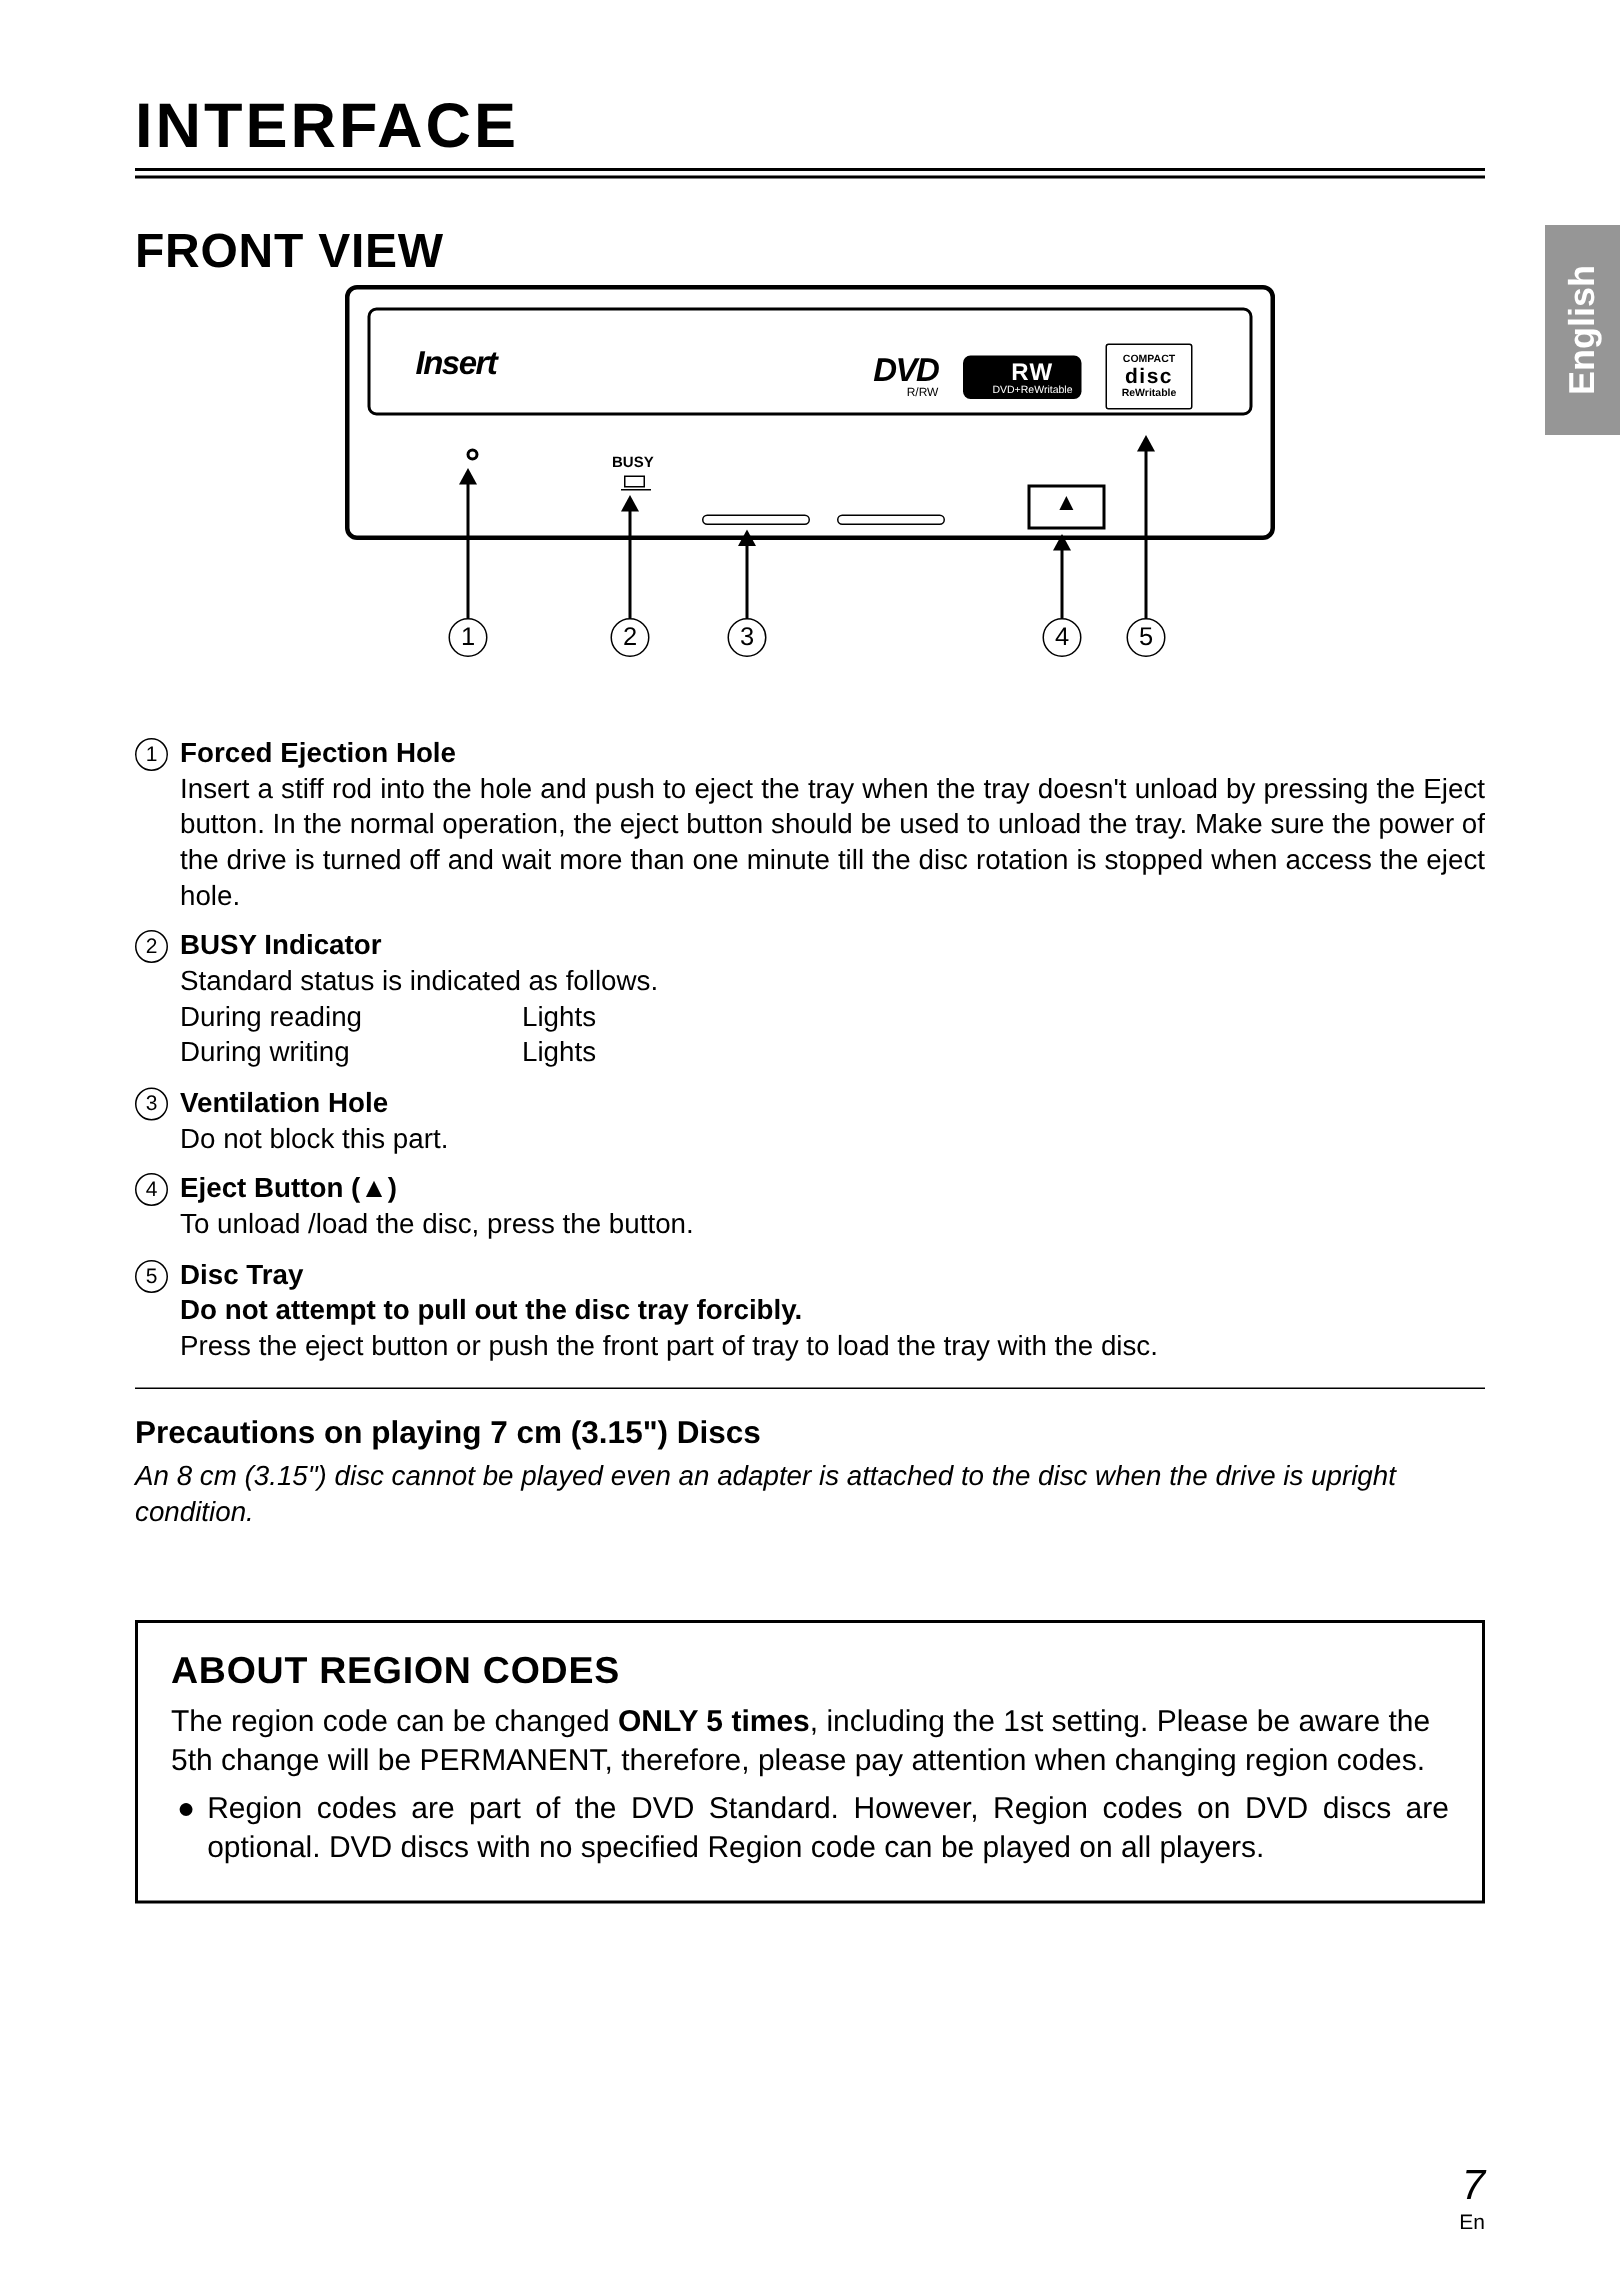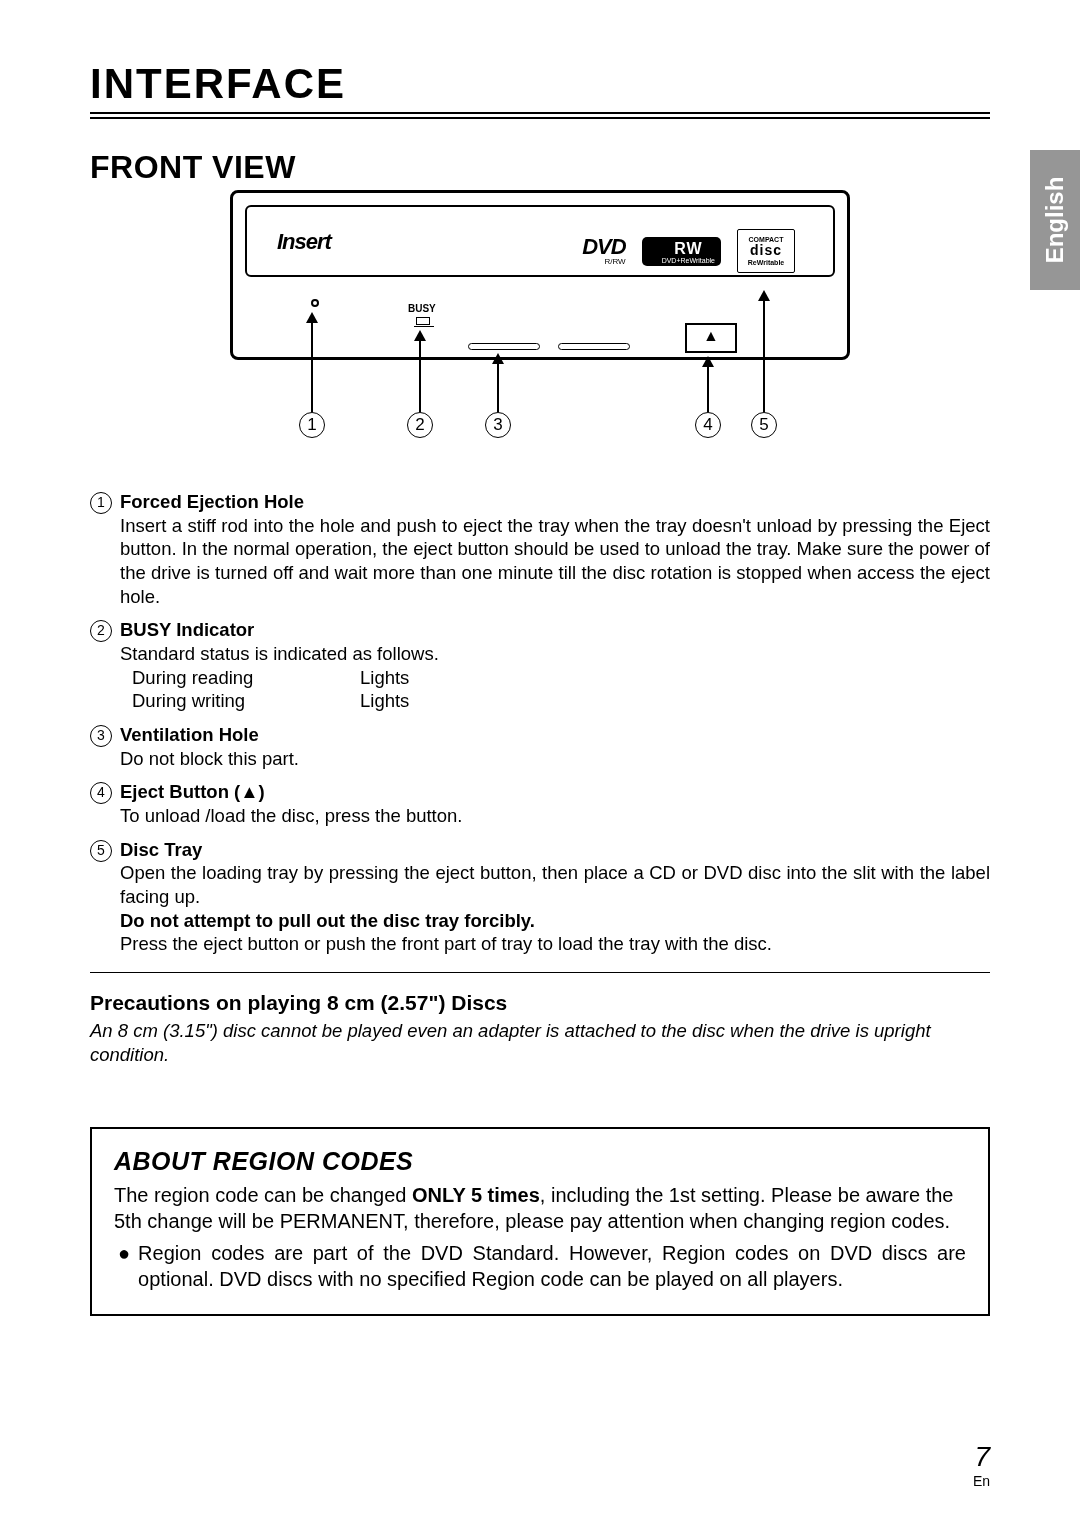--- a/index.html
+++ b/index.html
@@ -237,21 +237,20 @@
     flex: 1;
   }
   .desc-title {
     font-weight: bold;
   }
   .desc-text {
     text-align: justify;
   }
   .status-row {
     display: flex;
-    margin-left: 12px;
   }
   .status-row .c1 { width: 228px; }
   .hr {
     border: none;
     border-top: 1.2px solid #000;
     margin: 16px 0 18px 0;
   }
   .subheading {
     font-size: 21px;
     font-weight: bold;
@@ -265,21 +264,20 @@
   .box-section {
     border: 2px solid #000;
     margin-top: 60px;
     padding: 18px 22px 22px 22px;
   }
   .box-heading {
     font-size: 25px;
     font-weight: bold;
     letter-spacing: 0.5px;
     margin-bottom: 6px;
-    font-style: italic;
   }
   .box-body {
     font-size: 20px;
     line-height: 1.3;
   }
   .bullet-row {
     display: flex;
     margin-top: 6px;
   }
   .bullet-dot {
@@ -408,30 +406,29 @@
       <div class="desc-body">
         <span class="desc-title">Eject Button (▲)</span>
         <div>To unload /load the disc, press the button.</div>
       </div>
     </div>
 
     <div class="desc-item">
       <span class="desc-num">5</span>
       <div class="desc-body">
         <span class="desc-title">Disc Tray</span>
-        <div class="desc-text">Open the loading tray by pressing the eject button, then place a CD or DVD disc into the slit with the label facing up.</div>
         <div style="font-weight:bold">Do not attempt to pull out the disc tray forcibly.</div>
         <div>Press the eject button or push the front part of tray to load the tray with the disc.</div>
       </div>
     </div>
   </div>
 
   <hr class="hr">
 
-  <div class="subheading">Precautions on playing 8 cm (2.57") Discs</div>
+  <div class="subheading">Precautions on playing 7 cm (3.15") Discs</div>
   <div class="italic-note">An 8 cm (3.15") disc cannot be played even an adapter is attached to the disc when the drive is upright condition.</div>
 
   <div class="box-section">
     <div class="box-heading">ABOUT REGION CODES</div>
     <div class="box-body">
       <div>
         <span>The region code can be changed </span><b>ONLY 5 times</b><span>, including the 1st setting. Please be aware the 5th change will be PERMANENT, therefore, please pay attention when changing region codes.</span>
       </div>
       <div class="bullet-row">
         <span class="bullet-dot">●</span>

